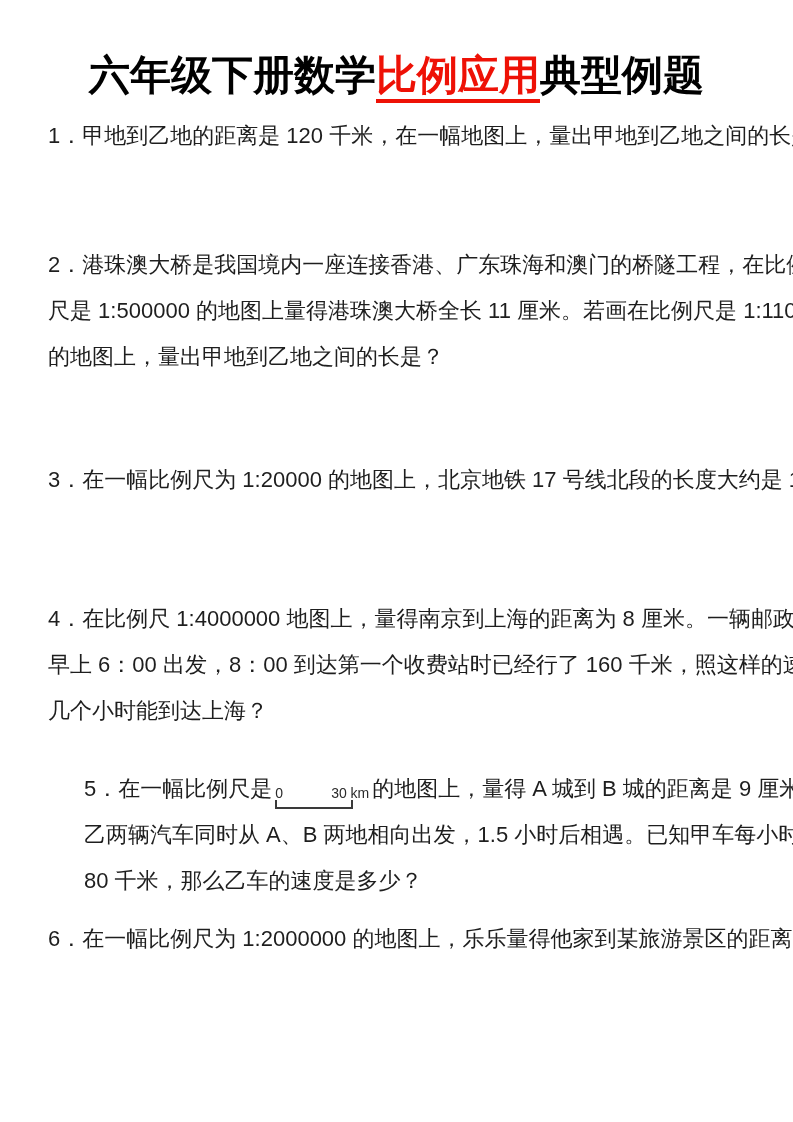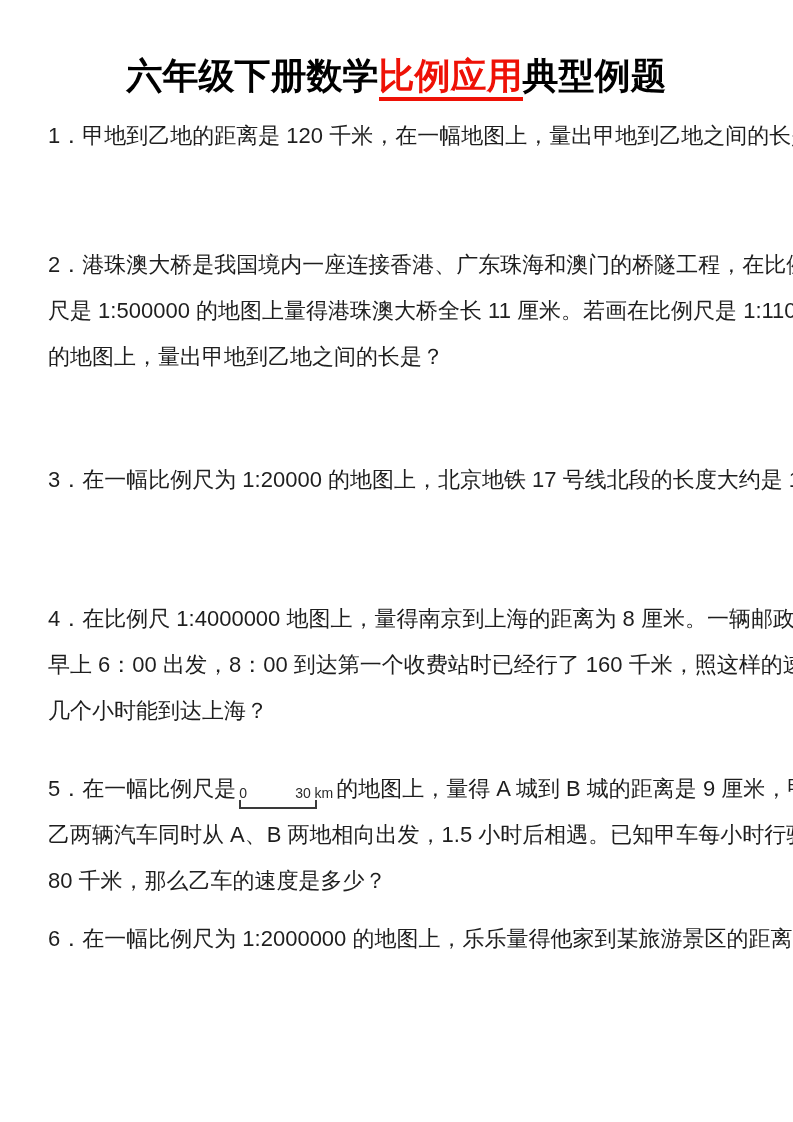--- a/index.html
+++ b/index.html
@@ -13,21 +13,21 @@
     width: 793px; height: 1122px;
     box-sizing: border-box;
     padding-top: 46px;
     background: #ffffff;
     color: #1e1e1e;
     overflow: hidden;
   }
   .title {
     margin: 0;
     text-align: center;
-    font-size: 36px;
+    font-size: 41px;
     line-height: 59px;
     font-weight: 900;
     color: #000000;
     letter-spacing: 0px;
     white-space: nowrap;
   }
   .title .hl {
     color: #ee1106;
     border-bottom: 4px solid #ee1106;
     padding-bottom: 1px;
@@ -37,21 +37,21 @@
     padding-right: 16px;
     font-size: 22px;
     line-height: 46px;
     font-weight: 400;
   }
   .line { white-space: nowrap; }
   .p1 { margin-top: 8px; }
   .p2 { margin-top: 83px; }
   .p3 { margin-top: 77px; }
   .p4 { margin-top: 93px; }
-  .p5 { margin-top: 32px; }
+  .p5 { margin-top: 32px; margin-left: 36px; }
   .p6 { margin-top: 12px; }
   
   .scalebar {
     display: inline-block;
     vertical-align: -2px;
     margin: 0 3px;
     line-height: normal;
   }
   .sb-labels {
     display: flex;

